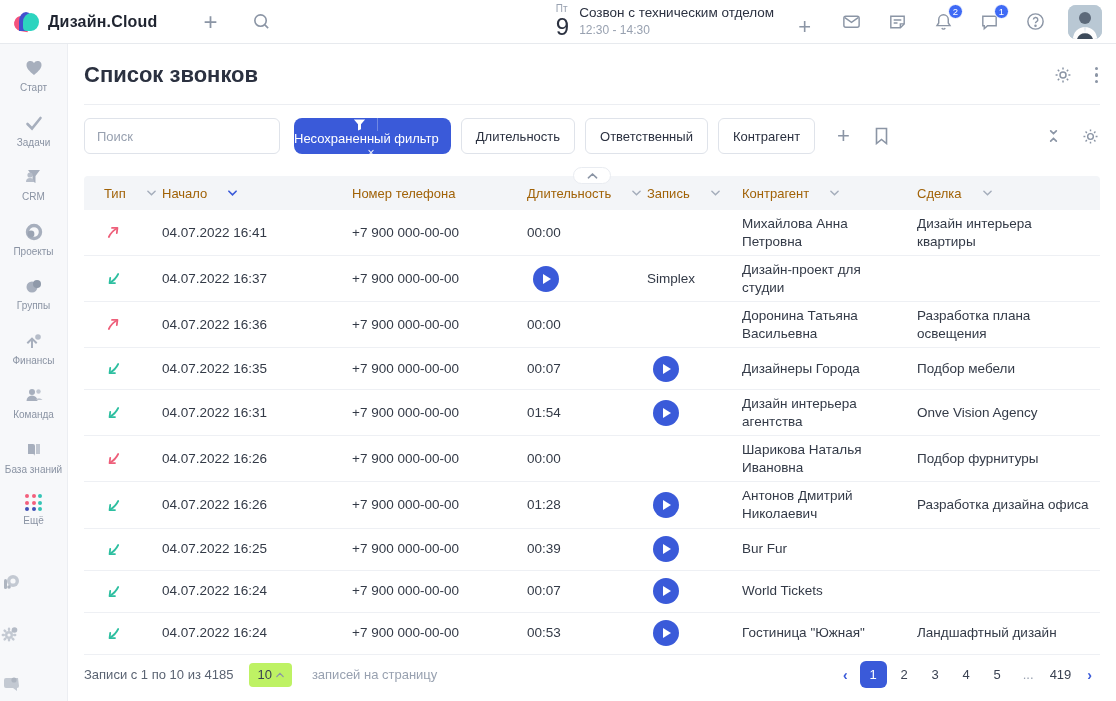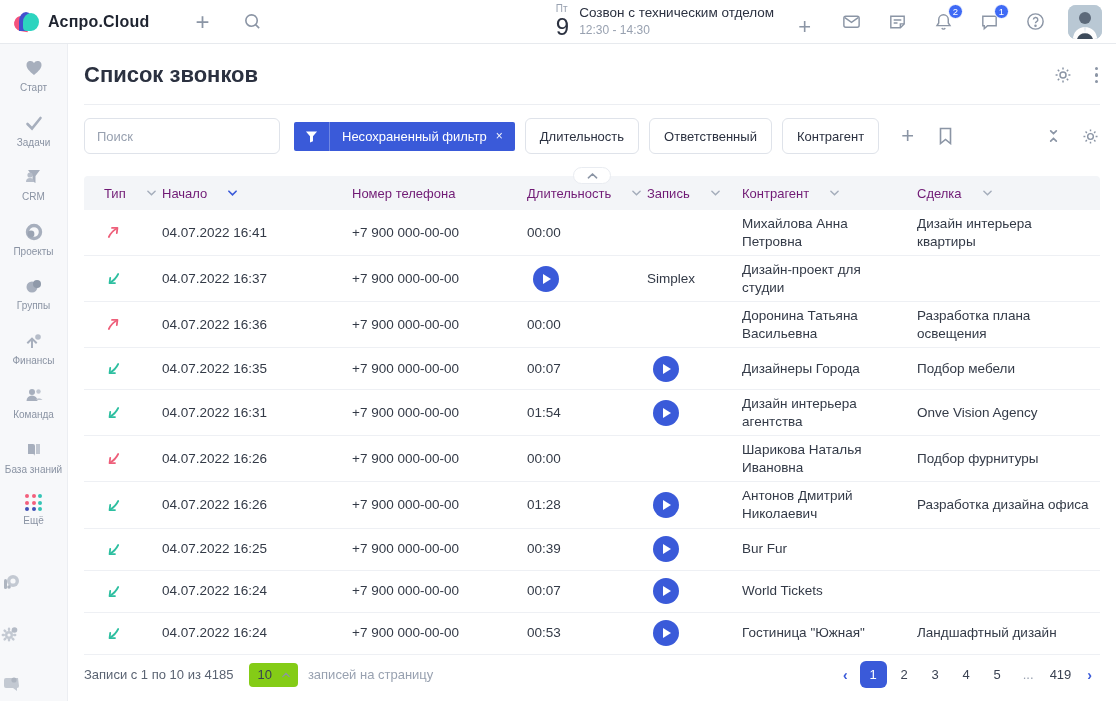--- a/index.html
+++ b/index.html
@@ -56,77 +56,77 @@
   .main { flex:1; display:flex; flex-direction:column; padding:0 16px; min-width:0; }
   .title-row { display:flex; align-items:center; padding:18px 0 16px 0; border-bottom:1px solid #eceef2; }
   .page-title { font-size:22px; font-weight:700; color:#2b3140; }
   .title-actions { margin-left:auto; display:flex; align-items:center; gap:20px; color:var(--icon); }
   .kebab { display:flex; flex-direction:column; gap:3px; cursor:pointer; padding:2px; }
   .kebab i { width:3.5px; height:3.5px; border-radius:50%; background:var(--icon); }
   .filter-row { display:flex; align-items:center; padding:13px 0 0 0; gap:10px; }
   .search-box { width:196px; height:36px; border:1px solid #dfe3ea; border-radius:6px; padding:0 12px; font-size:13px; color:#2b3140; font-family:inherit; outline:none; }
   .search-box::placeholder { color:var(--muted); }
   .chip {
-    height:29px; background:var(--accent); border-radius:2px; color:#fff;
-    display:flex; align-items:center; padding:0 12px 0 0; cursor:pointer; margin-left:4px;
+    height:36px; background:var(--accent); border-radius:8px; color:#fff;
+    display:flex; align-items:center; padding:0 12px 0 0; cursor:pointer; margin-left:4px;flex-direction:column;
   }
   .chip .fseg { display:flex; align-items:center; padding:0 11px; height:100%; border-right:1px solid rgba(255,255,255,.28); margin-right:12px; }
   .chip .clabel { font-size:13px; }
   .chip .x { margin-left:9px; font-size:12px; opacity:.95; }
   .fbtn {
     height:36px; background:#fff; border:1px solid #dfe3ea; border-radius:6px;
     padding:0 14px; font-size:13px; color:#2b3140; display:flex; align-items:center; cursor:pointer;
   }
   .f-plus { font-size:22px; color:var(--icon); font-weight:300; margin-left:12px; cursor:pointer; line-height:1; }
   .f-bookmark { margin-left:14px; display:flex; cursor:pointer; color:var(--icon); }
   .filter-right { margin-left:auto; display:flex; align-items:center; gap:20px; color:var(--icon); }
   .table-wrap { position:relative; margin-top:22px; }
   .collapse-pill {
     position:absolute; top:-9px; left:50%; transform:translateX(-50%);
     width:38px; height:17px; background:#fff; border:1px solid var(--border); border-radius:9px;
     display:flex; align-items:center; justify-content:center; cursor:pointer; z-index:2; color:var(--icon);
   }
   .grid-row { display:grid; grid-template-columns:64px 190px 175px 120px 95px 175px 1fr; align-items:center; }
   .thead { background:#f3f5f8; border-radius:4px 4px 0 0; height:34px; }
-  .th { font-size:13px; color:#701a75; display:flex; align-items:center; gap:21px; padding-left:14px; }
+  .th { font-size:13px; color:#a16207; display:flex; align-items:center; gap:21px; padding-left:14px; }
   .th:first-child { padding-left:20px; }
   .sort-ch { display:flex; }
   .sort-ch.gray { color:#a4adbb; } .sort-ch.active { color:var(--accent); }
   .trow { min-height:42px; border-bottom:1px solid #eef0f4; font-size:13.5px; color:#333a47; cursor:pointer; }
   .td { padding:5px 8px 5px 14px; line-height:1.3; }
   .td:first-child { padding-left:22px; }
   .type-ico { display:flex; width:15px; height:15px; color:var(--green); }
   .type-ico.out-missed { color:var(--red); transform:rotate(180deg); }
   .type-ico.in-missed { color:var(--red); }
   .play-btn {
     width:26px; height:26px; border-radius:50%; background:var(--accent);
     display:flex; align-items:center; justify-content:center; cursor:pointer; margin-left:6px;
   }
   .play-btn i { display:block; width:0; height:0; border-left:8px solid #fff; border-top:5px solid transparent; border-bottom:5px solid transparent; margin-left:2px; }
   .pagination { display:flex; align-items:center; height:40px; font-size:13px; color:#5a6372; }
-  .pp-pill { background:#84cc16; border-radius:4px; height:24px; display:flex; align-items:center; gap:10px; padding:0 8px; margin:0 10px 0 16px; cursor:pointer; color:#3a4252; }
+  .pp-pill { background:#bef264; border-radius:4px; height:24px; display:flex; align-items:center; gap:4px; padding:0 8px; margin:0 20px 0 16px; cursor:pointer; color:#3a4252; }
   .pp-label { color:var(--muted); }
   .pages { margin-left:auto; display:flex; align-items:center; gap:4px; }
   .pg-ch { color:var(--accent); font-size:14px; padding:0 8px; cursor:pointer; font-weight:700; }
   .page { min-width:27px; height:27px; border-radius:6px; display:flex; align-items:center; justify-content:center; color:#3a4252; cursor:pointer; padding:0 4px; }
   .page.active { background:var(--accent); color:#fff; }
   .page.dots { color:var(--muted); cursor:default; }
   svg { display:block; }
 </style>
 </head>
 <body style="--accent: #3a5ad9; --green: #2dbfa0; --red: #ee5f7a;">
 
 <div class="topbar">
   <div class="logo-wrap">
     <span class="logo-icon">
         <i class="p1"></i>
         <i class="p2"></i>
         <i class="p3"></i>
       </span>
-    <span class="logo-text">Аспро.Cloud</span>
+    <span class="logo-text">Дизайн.Cloud</span>
   </div>
   <span class="top-plus">+</span>
   <span class="top-search">
     <svg width="19" height="19" viewBox="0 0 20 20" fill="none" stroke="#8b95a5" stroke-width="1.7">
         <circle cx="9" cy="9" r="6"></circle>
         <path d="M13.5 13.5 L17 17"></path>
       </svg>
   </span>
 
   <div class="cal">

